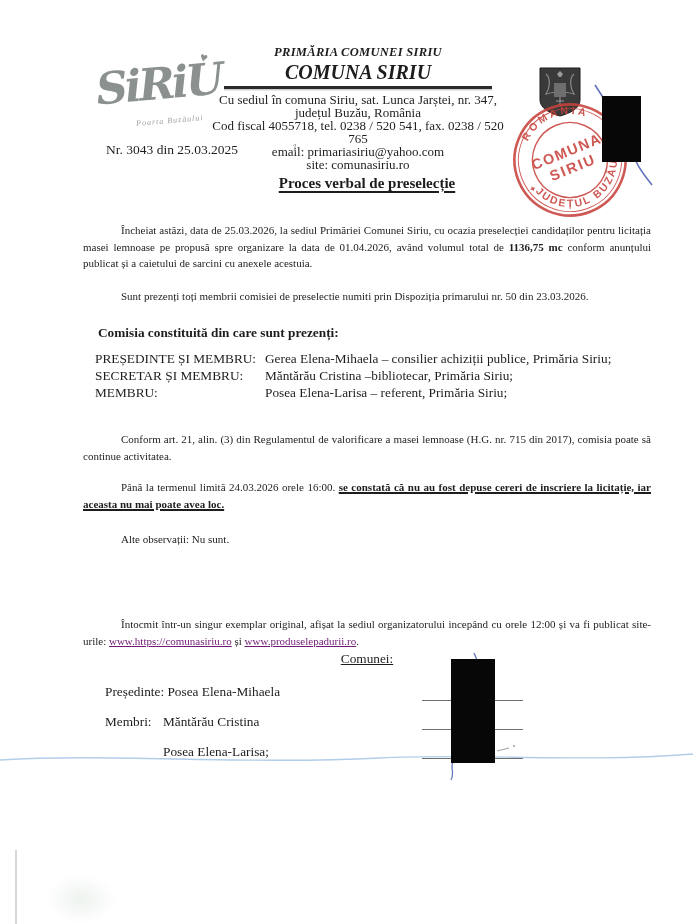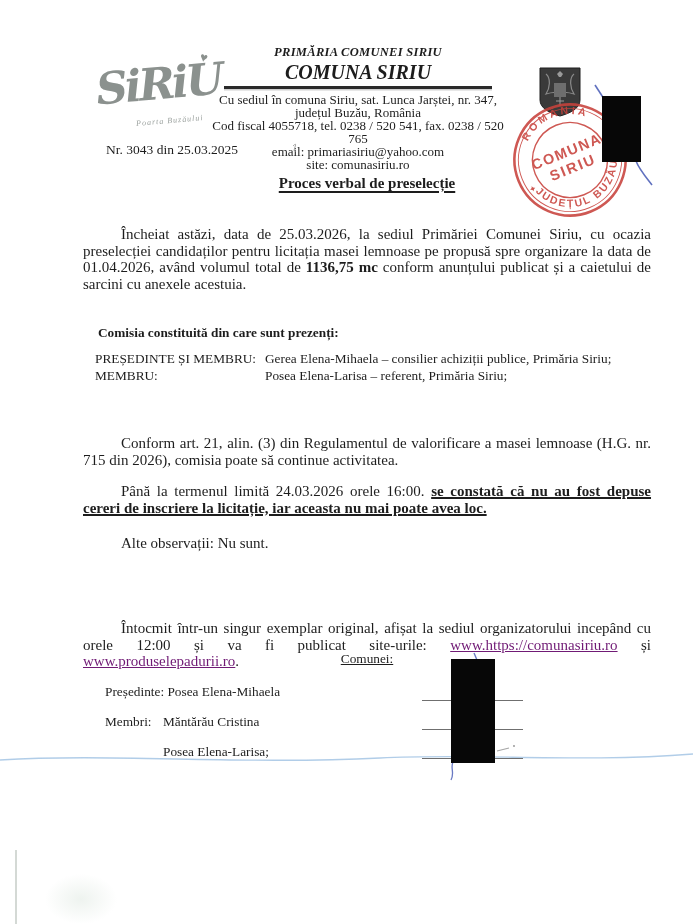--- a/index.html
+++ b/index.html
@@ -35,21 +35,21 @@
   .redact-bottom { left:451px; top:659px; width:44px; height:104px; }
 
   .marks { position:absolute; left:0; top:0; width:693px; height:924px; z-index:4; pointer-events:none; }
 
   
   .nr { position:absolute; left:106px; top:142px; font-size:13.5px; }
   .title { position:absolute; left:83px; top:175px; width:568px; text-align:center;
     font-size:15px; font-weight:bold; }
   .title span { text-decoration:underline; text-decoration-thickness:1.5px; text-underline-offset:3px; }
 
-  .para { position:absolute; left:83px; width:568px; font-size:15px; line-height:16.6px;
+  .para { position:absolute; left:83px; width:568px; font-size:11px; line-height:16.6px;
     text-align:justify; }
   .ind { text-indent:38px; }
   .p1 { top:211px; }
   .p2 { top:277px; }
   .chead { position:absolute; left:98px; top:325px; font-size:13.3px; font-weight:bold; }
   .clist { position:absolute; left:95px; top:350px; width:566px; font-size:13.3px; line-height:17px; }
   .crow { white-space:nowrap; }
   .crole { display:inline-block; width:170px; }
   .p3 { top:420px; }
   .p4 { top:468px; }
@@ -122,33 +122,37 @@
     <text x="60" y="73" font-size="14.5" font-weight="bold" fill="#c8423c" text-anchor="middle" letter-spacing="2">SIRIU</text>
     <text x="11" y="76" font-size="9" fill="#c8423c">✦</text>
   </svg>
 
   <div class="nr">Nr. 3043 din 25.03.2025</div>
 
   <div class="title"><span>Proces verbal de preselecție</span></div>
 
   <p class="para ind p1"><span>Încheiat astăzi, data de 25.03.2026, la sediul Primăriei Comunei Siriu, cu ocazia preselecției candidaților pentru licitația masei lemnoase pe propusă spre organizare la data de 01.04.2026, având volumul total de </span><b>1136,75 mc</b><span> conform anunțului publicat și a caietului de sarcini cu anexele acestuia.</span></p>
 
+  <p class="para ind p2">Sunt prezenți toți membrii comisiei de preselectie numiti prin Dispoziția primarului nr. 50 din 23.03.2026.</p>
 
   <div class="chead">Comisia constituită din care sunt prezenți:</div>
 
   <div class="clist">
     <div class="crow">
       <span class="crole">PREȘEDINTE ȘI MEMBRU:</span><span>Gerea Elena-Mihaela – consilier achiziții publice, Primăria Siriu;</span>
     </div>
     <div class="crow">
+      <span class="crole">SECRETAR ȘI MEMBRU:</span><span>Măntărău Cristina –bibliotecar, Primăria Siriu;</span>
+    </div>
+    <div class="crow">
       <span class="crole">MEMBRU:</span><span>Posea Elena-Larisa – referent, Primăria Siriu;</span>
     </div>
   </div>
 
-  <p class="para ind p3">Conform art. 21, alin. (3) din Regulamentul de valorificare a masei lemnoase (H.G. nr. 715 din 2026), comisia poate să continue activitatea.</p>
+  <p class="para ind p3">Conform art. 21, alin. (3) din Regulamentul de valorificare a masei lemnoase (H.G. nr. 715 din 2017), comisia poate să continue activitatea.</p>
 
   <p class="para ind p4"><span>Până la termenul limită 24.03.2026 orele 16:00. </span><span class="emph">se constată că nu au fost depuse cereri de inscriere la licitație, iar aceasta nu mai poate avea loc.</span></p>
 
   <p class="para ind p5">Alte observații: Nu sunt.</p>
 
   <p class="para ind p6"><span>Întocmit într-un singur exemplar original, afișat la sediul organizatorului incepând cu orele 12:00 și va fi publicat site-urile: </span><span class="link">www.https://comunasiriu.ro</span><span> și </span><span class="link">www.produselepadurii.ro</span><span>.</span></p>
 
   <div class="comisia"><span>Comunei:</span></div>
 
   <div class="sigrow sig1">

